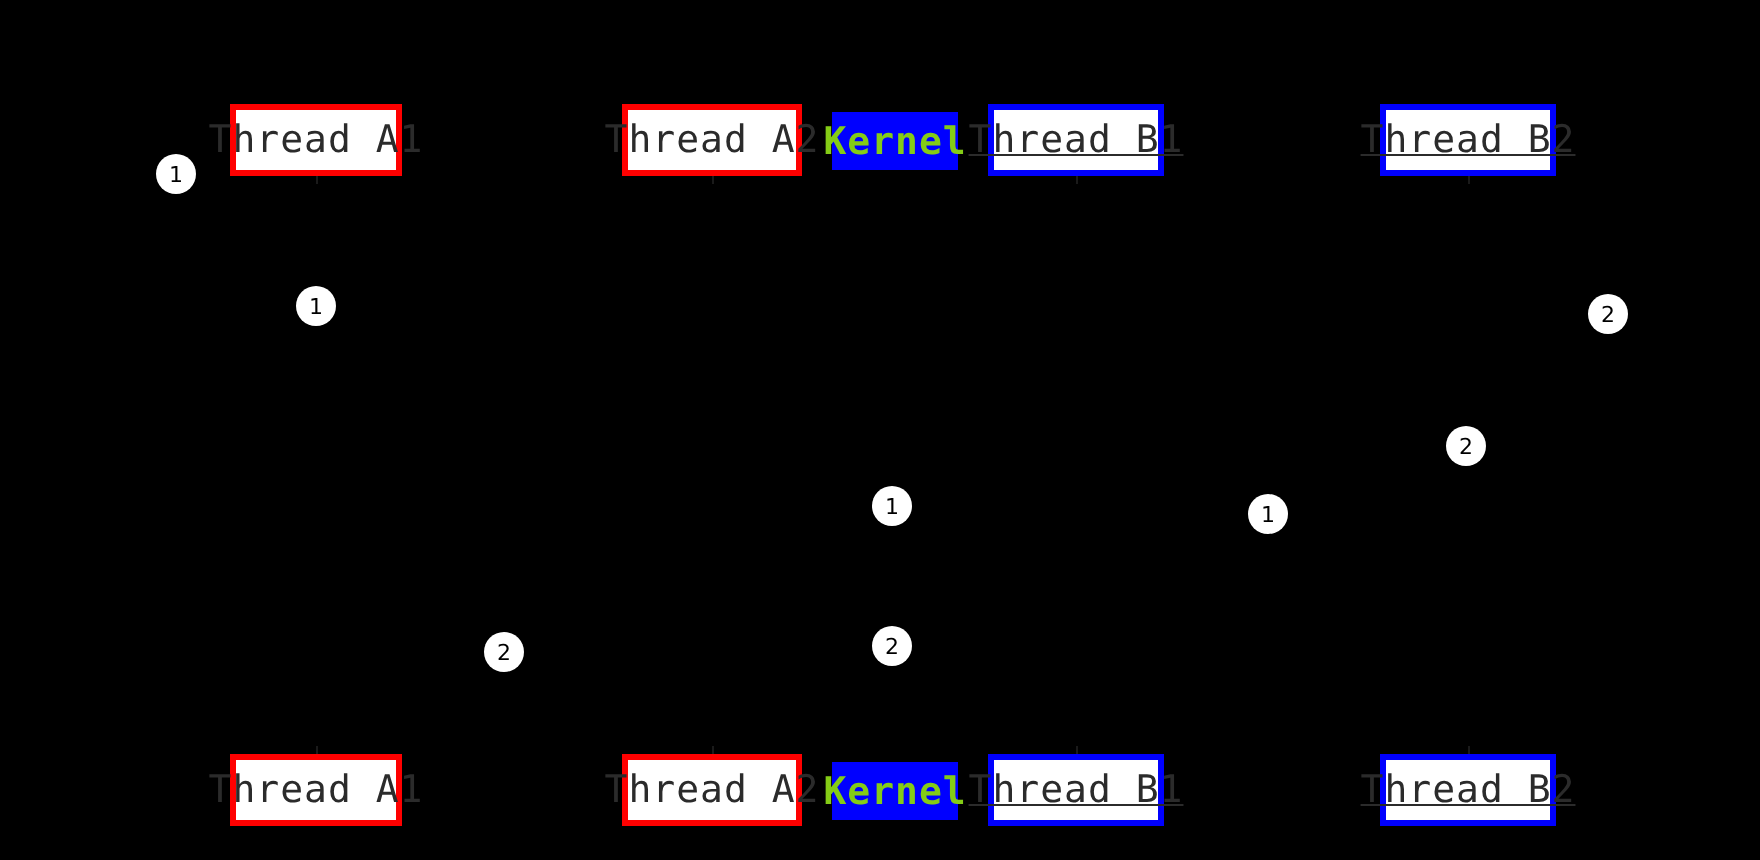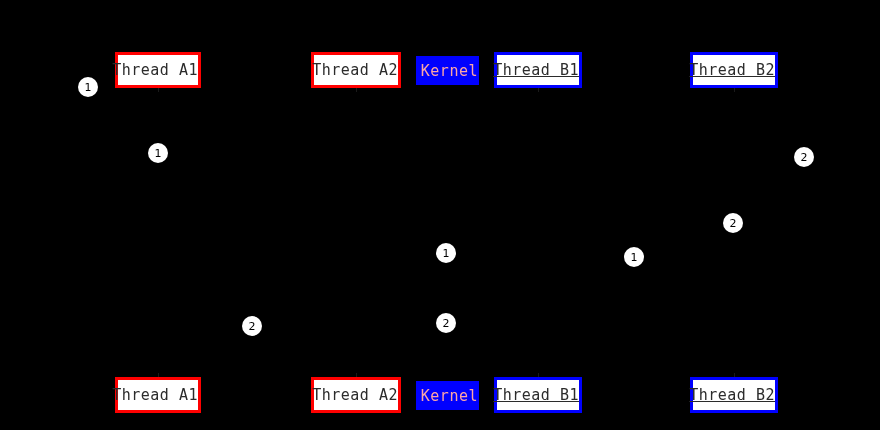--- a/index.html
+++ b/index.html
@@ -18,38 +18,39 @@
   .lifeline {
     position: absolute;
     width: 1px;
     background: #000000;
   }
   .actor-box {
     position: absolute;
     box-sizing: border-box;
     display: flex;
     align-items: center;
-    justify-content: flex-end;
+    justify-content: center;
     background: #ffffff;
     color: #2b2b2b;
-    font-size: 15px;
+    font-size: 19px;
     letter-spacing: 0.5px;
     white-space: nowrap;
   }
   .actor-box.red {
     border: 3px solid #ff0000;
   }
   .actor-box.blue {
     border: 3px solid #0000ff;
     text-decoration: underline;
   }
   .actor-box.filled-blue {
     background: #0000ff;
-    color: #fca5a5;
+    color: #84cc16;
     border: 1px solid #0000ff;
+    font-weight: bold;
   }
   .seq-badge {
     position: absolute;
     width: 20px;
     height: 20px;
     border-radius: 50%;
     background: #ffffff;
     color: #000000;
     display: flex;
     align-items: center;

